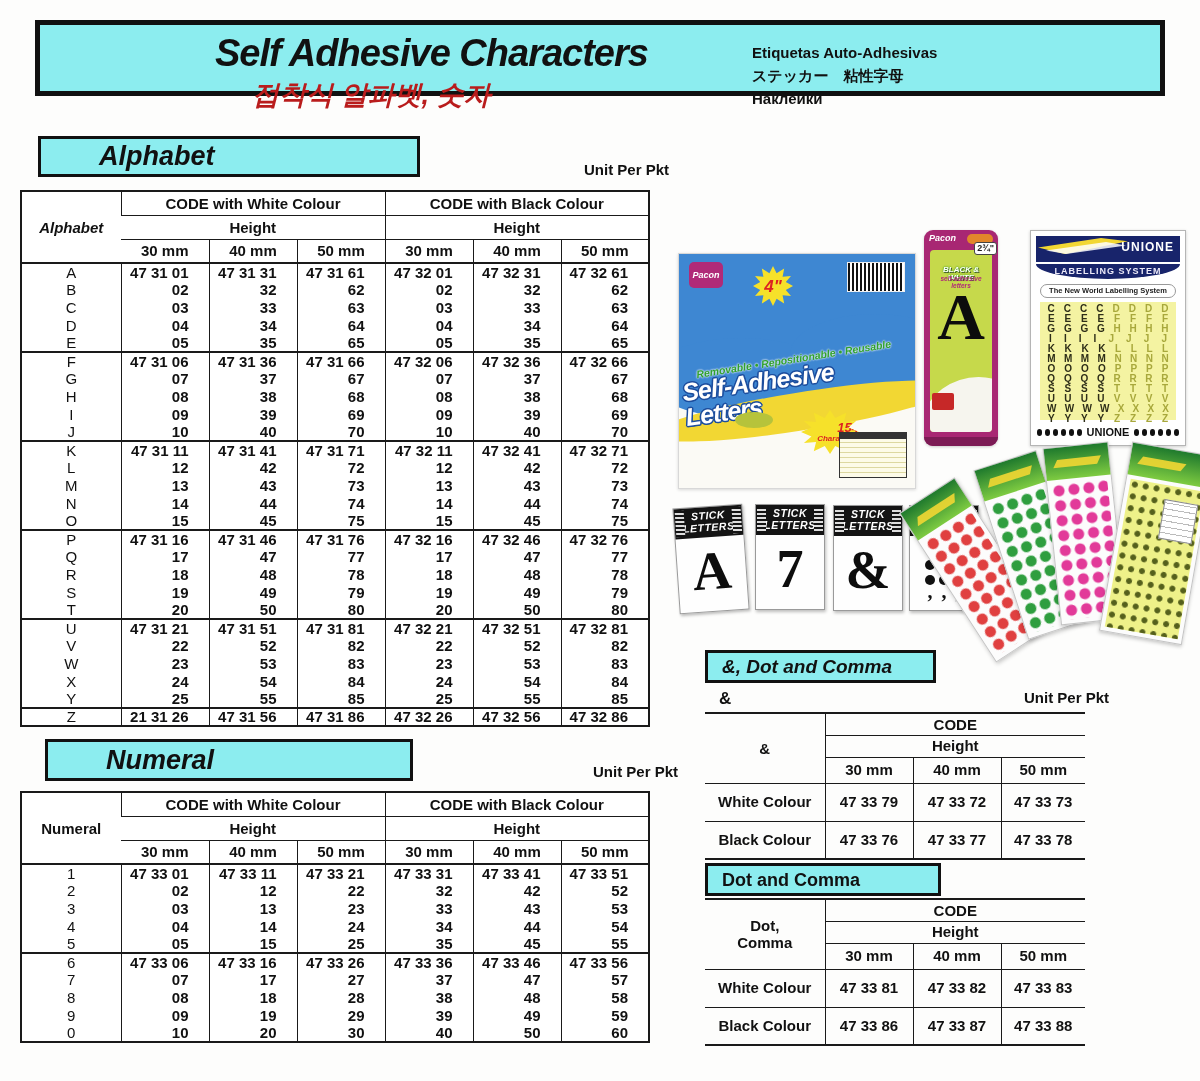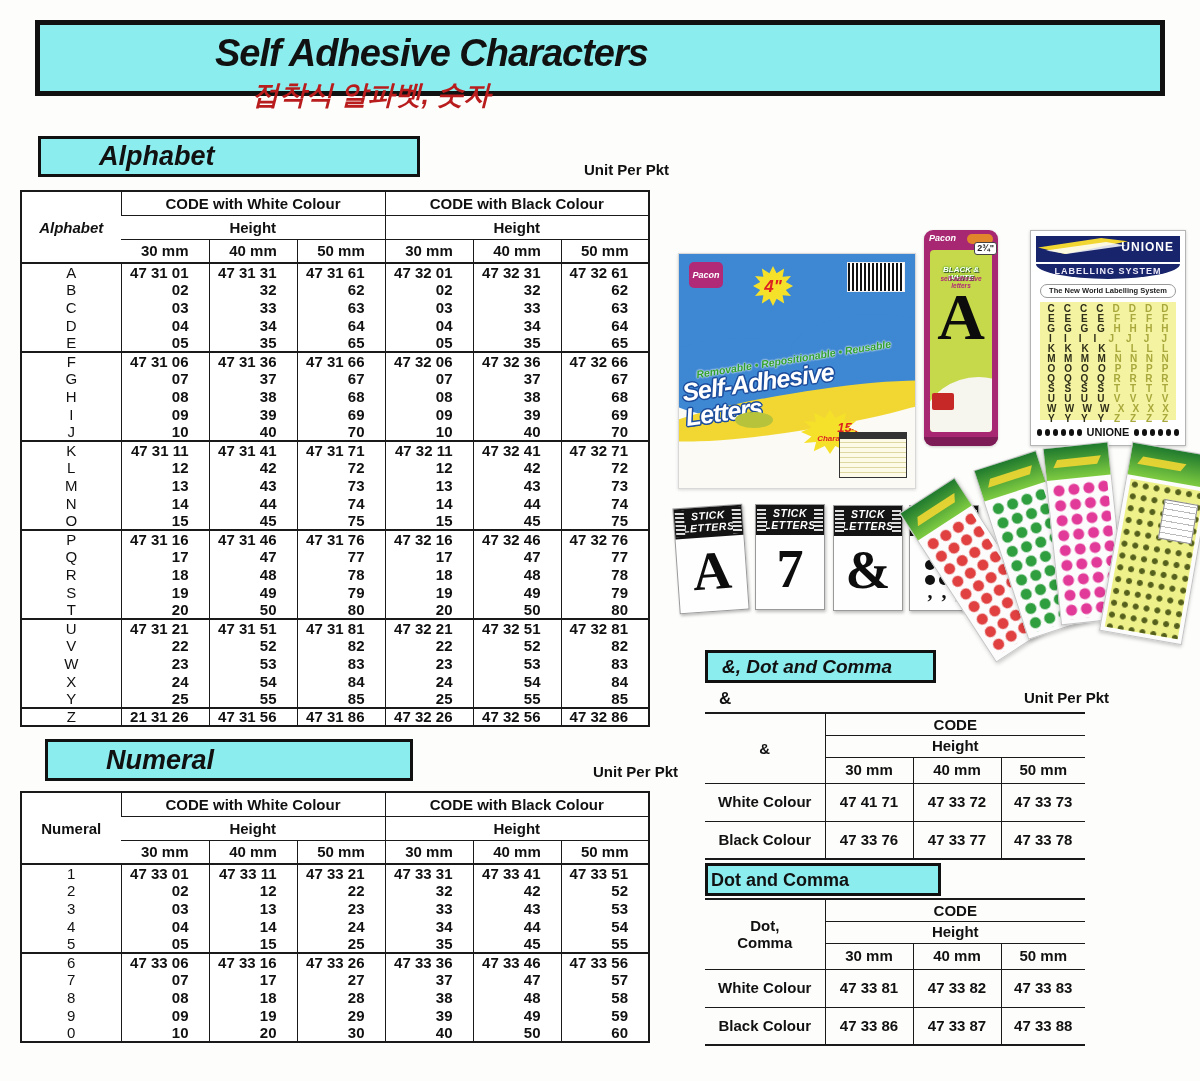--- a/index.html
+++ b/index.html
@@ -11,21 +11,21 @@
   
   .banner{left:35px; top:20px; width:1130px; height:76px; background:var(--cyan); border:5px solid #111;}
   .banner-title{position:absolute; left:175px; top:8px; font:italic 800 38px/1.1 "Liberation Sans",sans-serif; letter-spacing:-1px; color:#111;}
   .banner-sub{position:absolute; left:212px; top:56px; font:italic 800 27px/1.1 "Liberation Sans",sans-serif; color:#b91c1c;}
   .banner-trans{position:absolute; left:712px; top:16px; font:600 15px/23px "Liberation Sans",sans-serif; color:#111;}
 
   
   .secbox{background:var(--cyan); border:3.5px solid #111; display:flex; align-items:center;}
   .secbox .t{font:italic 800 27px/1 "Liberation Sans",sans-serif; padding-left:58px; color:#111;}
   .secbox.small .t{font:italic 800 19px/1 "Liberation Sans",sans-serif; padding-left:14px;}
-  .secbox.small2 .t{font:800 18px/1 "Liberation Sans",sans-serif; font-style:normal; padding-left:3px;}
+  .secbox.small2 .t{font:800 18px/1 "Liberation Sans",sans-serif; font-style:normal; padding-left:14px;}
   .unitlbl{font:800 15px/1 "Liberation Sans",sans-serif; color:#111;margin-left:48px;}
   .amplbl{font:800 17px/1 "Liberation Sans",sans-serif; color:#111;}
 
   
   table.ct{border-collapse:collapse; border:2px solid var(--ln); border-top:2.6px solid var(--ln); border-bottom:2.6px solid var(--ln); table-layout:fixed; background:#fff;}
   .ct td{border-left:1.6px solid var(--ln); font:400 15px/1 "Liberation Sans",sans-serif; color:#111; overflow:hidden;}
   .ct td:first-child{border-left:none;}
   .ct thead td{font-weight:700; text-align:center; border-bottom:1.6px solid var(--ln); height:24px;}
   .ct td.rowhead{font-weight:700;}
   .ct td.rowhead.ital{font-style:italic;}
@@ -116,20 +116,25 @@
   .sp4-label{position:absolute; top:14px; right:3px; width:34px; height:40px; background:#fff; border:1px solid #888; background-image:repeating-linear-gradient(0deg,#fff 0 5px,#bbb 5px 6px);}
 </style>
 </head>
 <body>
 
 <div class="page">
 
   <div class="abs banner">
     <div class="banner-title">Self Adhesive Characters</div>
     <div class="banner-sub">접착식 알파벳, 숫자</div>
+    <div class="banner-trans">
+      <div>Etiquetas Auto-Adhesivas</div>
+      <div>ステッカー　粘性字母</div>
+      <div>Наклейки</div>
+    </div>
   </div>
 
   <div class="abs secbox" style="left:38px; top:136px; width:382px; height:41px;">
     <span class="t">Alphabet</span>
   </div>
   <div class="abs unitlbl" style="left:536px; top:162px;">Unit Per Pkt</div>
   <div class="abs" style="left:20px; top:190px;" id="alphabet-table">
       <table class="ct">
         <colgroup>
           <col style="width: 100px;">
@@ -562,21 +567,21 @@
           </tr>
           <tr>
             <td class="shead smm">30 mm</td>
             <td class="shead smm bl">40 mm</td>
             <td class="shead smm bl">50 mm</td>
           </tr>
         </thead>
         <tbody>
           <tr>
             <td class="slabel bt">White Colour</td>
-            <td class="bt">47 41 71</td>
+            <td class="bt">47 33 79</td>
             <td class="bt bl">47 33 72</td>
             <td class="bt bl">47 33 73</td>
           </tr>
           <tr>
             <td class="slabel bt">Black Colour</td>
             <td class="bt">47 33 76</td>
             <td class="bt bl">47 33 77</td>
             <td class="bt bl">47 33 78</td>
           </tr>
         </tbody>

